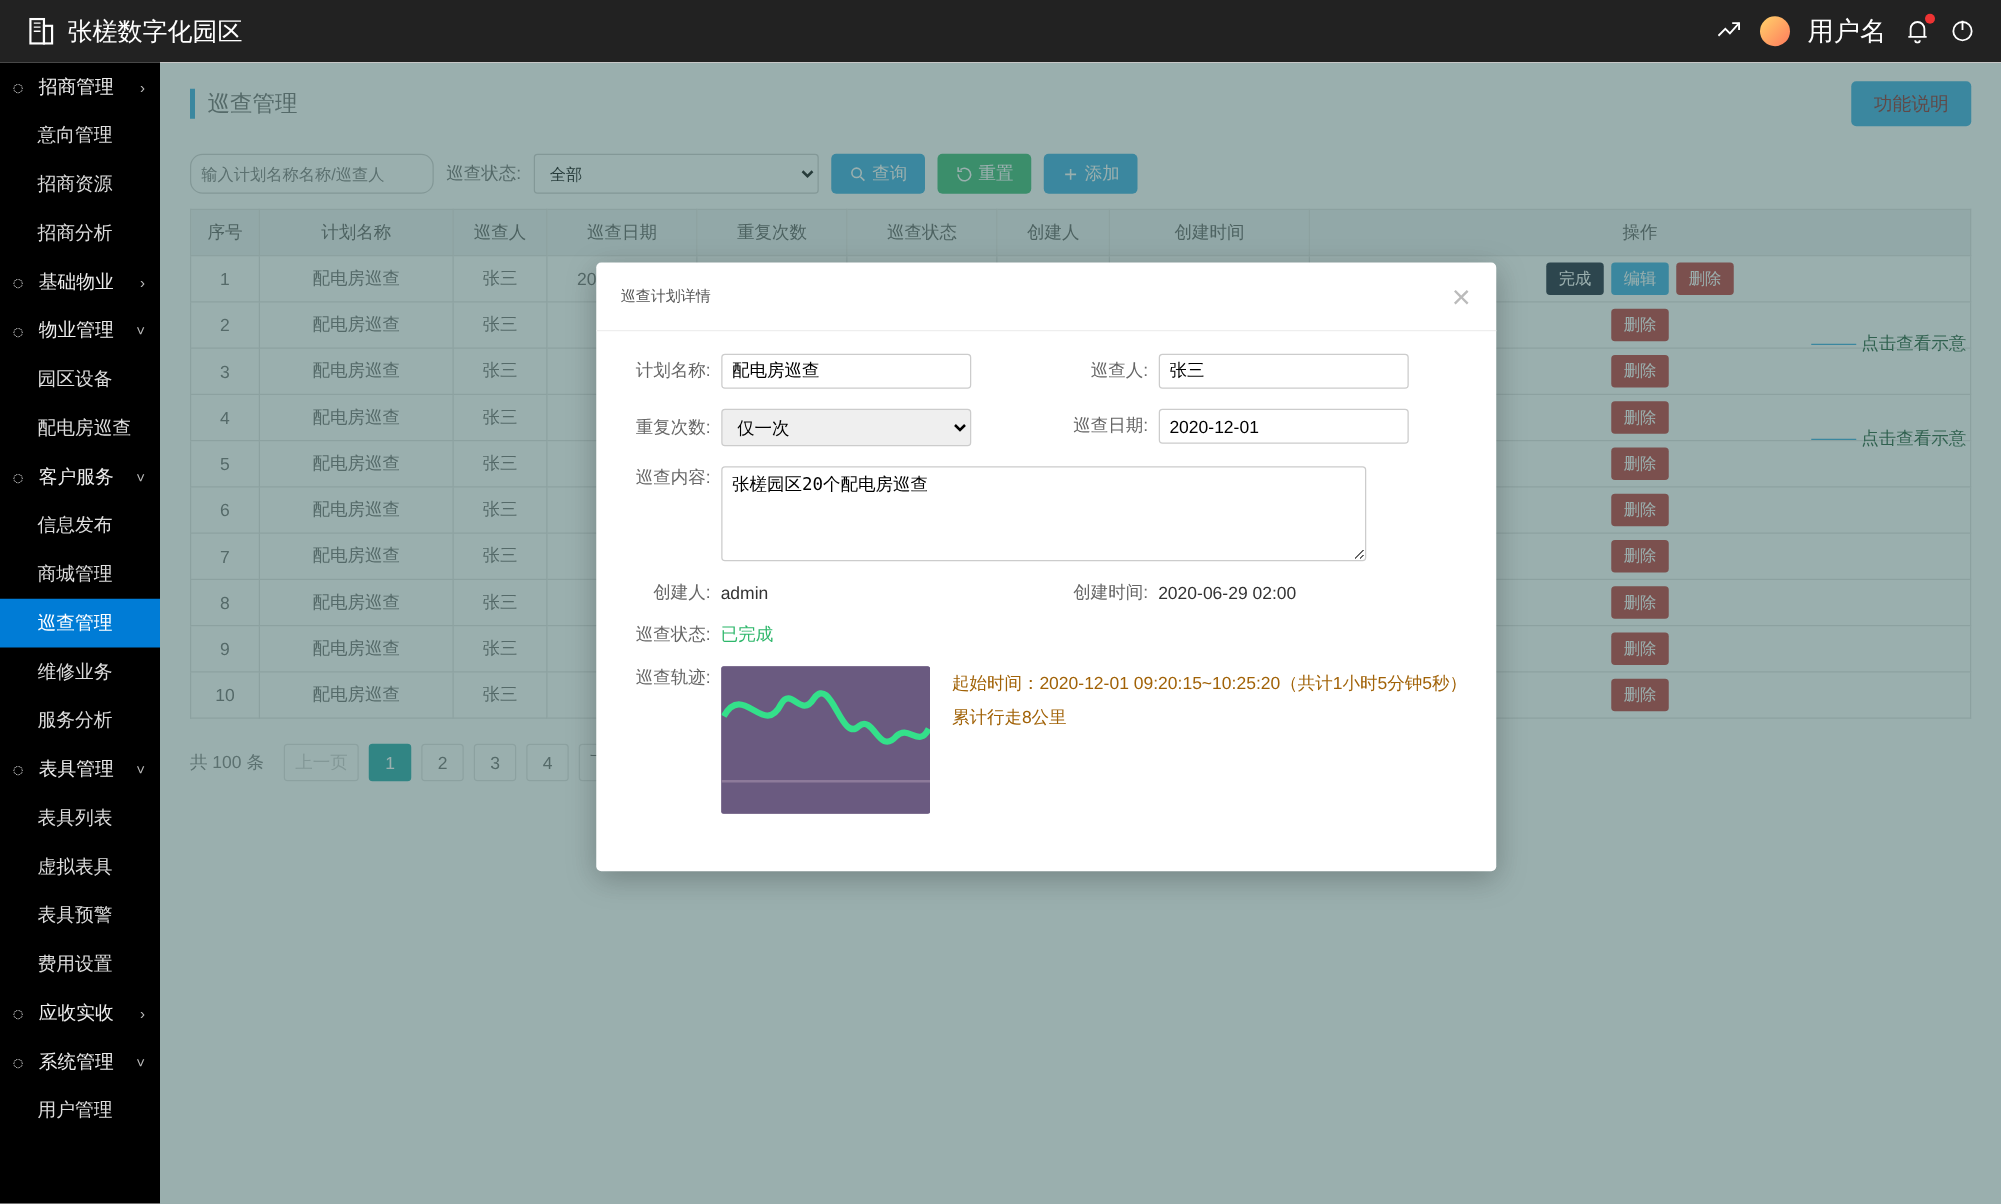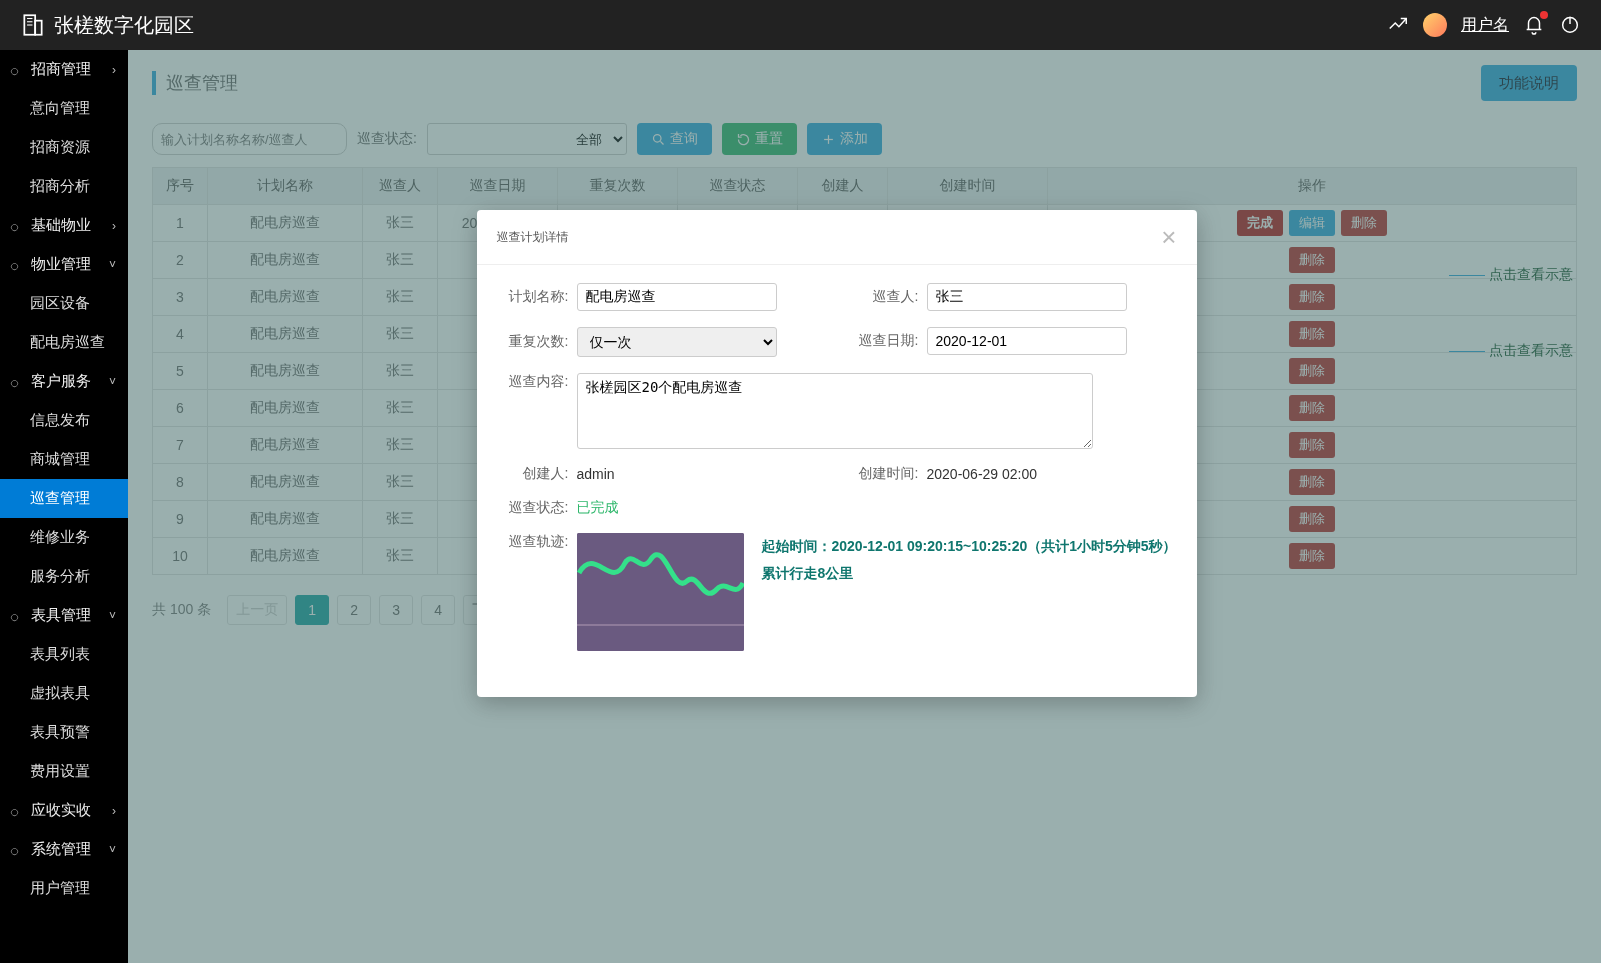--- a/index.html
+++ b/index.html
@@ -21,37 +21,37 @@
   .nav-parent { display:flex; align-items:center; justify-content:space-between; padding:10px 12px 10px 10px; font-size:15px; color:#eee; cursor:pointer;}
   .nav-parent .pl { display:flex; align-items:center; gap:6px; }
   .nav-parent .ic { width:15px; height:15px; display:inline-block; }
   .nav-parent .caret { font-size:12px; color:#bbb;}
   .nav-child { padding:10px 12px 10px 30px; font-size:15px; color:#ddd; cursor:pointer;}
   .nav-child.active { background:#007cd6; color:#fff;}
   
   .content { flex:1; padding:15px 24px 24px 24px; overflow:auto; background:#fff; position:relative; }
   .page-header { display:flex; align-items:center; justify-content:space-between; }
   .page-title { border-left:4px solid #2da7dd; padding-left:10px; font-size:18px; color:#666; }
-  .func-btn { background:#2da7dd; color:#0f172a; border:none; border-radius:4px; height:36px; padding:0 18px; font-size:15px; cursor:pointer; }
+  .func-btn { background:#2da7dd; color:#7f1d1d; border:none; border-radius:4px; height:36px; padding:0 18px; font-size:15px; cursor:pointer; }
   .filters { display:flex; align-items:center; gap:10px; margin:22px 0 12px 0; }
   .txt-input, .sel { height:32px; border:1px solid #ccc; border-radius:3px; padding:0 8px; font-size:13px; }
   .txt-input { width:195px;border-radius:10px; }
-  .sel { width:200px; background:#fff;text-align:right; }
+  .sel { width:228px; background:#fff; }
   .filter-lbl { color:#666; }
   .btn { height:32px; border:none; border-radius:4px; padding:0 14px; font-size:14px; cursor:pointer; display:inline-flex; align-items:center; gap:4px; color:#fff; }
   .btn-blue { background:#2da7dd; }
   .btn-green { background:#2eb76b; }
   .btn svg { width:15px; height:15px; stroke:#fff; fill:none; stroke-width:2; }
   
   table.data { width:100%; border-collapse:collapse; table-layout:fixed; }
   table.data th, table.data td { border:1px solid #e1e1e1; height:37px; text-align:center; font-size:14px; color:#666; }
   table.data th { background:#eef0f1; font-weight:500; color:#555; }
   .op-cell { display:flex; gap:6px; justify-content:center; }
   .op-btn { border:none; border-radius:3px; color:#fff; font-size:13px; height:26px; padding:0 10px; cursor:pointer; }
-  .op-done { background:#b91c1c;font-weight:bold; }
+  .op-done { background:#0f172a; }
   .op-edit { background:#2da7dd; }
   .op-del  { background:#bb2d2a; }
   .note { color:#14532d; font-size:14px; position:absolute; display:flex; align-items:center; gap:4px; }
   .note .line { width:36px; height:1px; background:#2da7dd; }
   
   .pager { display:flex; align-items:center; gap:8px; margin-top:20px; font-size:14px; }
   .pager .total { color:#777; margin-right:8px;}
   .pg { border:1px solid #e1e1e1; min-width:34px; height:30px; display:flex; align-items:center; justify-content:center; color:#666; border-radius:3px; cursor:pointer; padding:0 8px;}
   .pg.active { background:#17a2a3; color:#fff; border-color:#17a2a3; }
   .pg.disabled { color:#ccc; }
@@ -65,21 +65,21 @@
   .frow { display:flex; gap:32px; margin-bottom:16px; align-items:flex-start; }
   .fitem { display:flex; align-items:center; gap:8px; flex:1; }
   .fitem label { color:#666; min-width:66px; text-align:right; }
   .fitem input, .fitem select, .fitem textarea { border:1px solid #ccc; border-radius:3px; padding:5px 8px; font-size:14px; width:200px; }
   .fitem textarea { width:516px; resize:both; }
   .fitem .ro { border:none; }
   .status-done { color:#2eb76b; font-weight:500; }
   .track-wrap { display:flex; gap:18px; align-items:flex-start; }
   .track-img { width:167px; height:118px; background:#6a5880; border-radius:2px; position:relative; overflow:hidden; }
   .track-path { position:absolute; inset:0; }
-  .track-info { color:#0f766e; font-size:14px; line-height:1.9;font-weight:bold; }
+  .track-info { color:#a16207; font-size:14px; line-height:1.9; }
 </style>
 </head>
 <body>
 
 <div class="topbar">
   <div class="logo">
     <svg viewBox="0 0 24 24" width="26" height="26">
         <rect x="4" y="3" width="10" height="18" fill="none" stroke="#fff" stroke-width="1.6"></rect>
         <rect x="14" y="8" width="6" height="13" fill="none" stroke="#fff" stroke-width="1.6"></rect>
         <line x1="6.5" y1="6" x2="11.5" y2="6" stroke="#fff"></line>
@@ -88,21 +88,21 @@
       </svg>
     <span>张槎数字化园区</span>
   </div>
   <div class="spacer"></div>
   <div class="right">
     <span class="icon-btn"><svg viewBox="0 0 24 24">
           <polyline points="3,17 9,11 13,15 21,6"></polyline>
           <polyline points="15,6 21,6 21,12"></polyline>
         </svg></span>
     <span class="avatar-badge"></span>
-    <span style="font-size:16px;text-decoration:underline;">用户名</span>
+    <span style="font-size:21px;">用户名</span>
     <span class="icon-btn notif-dot"><svg viewBox="0 0 24 24">
           <path d="M6 18 V11 a6 6 0 0 1 12 0 v7 M4 18 h16 M10 21 a2 2 0 0 0 4 0"></path>
         </svg></span>
     <span class="icon-btn"><svg viewBox="0 0 24 24">
           <circle cx="12" cy="13" r="8"></circle>
           <line x1="12" y1="4" x2="12" y2="12"></line>
         </svg></span>
   </div>
 </div>
 

